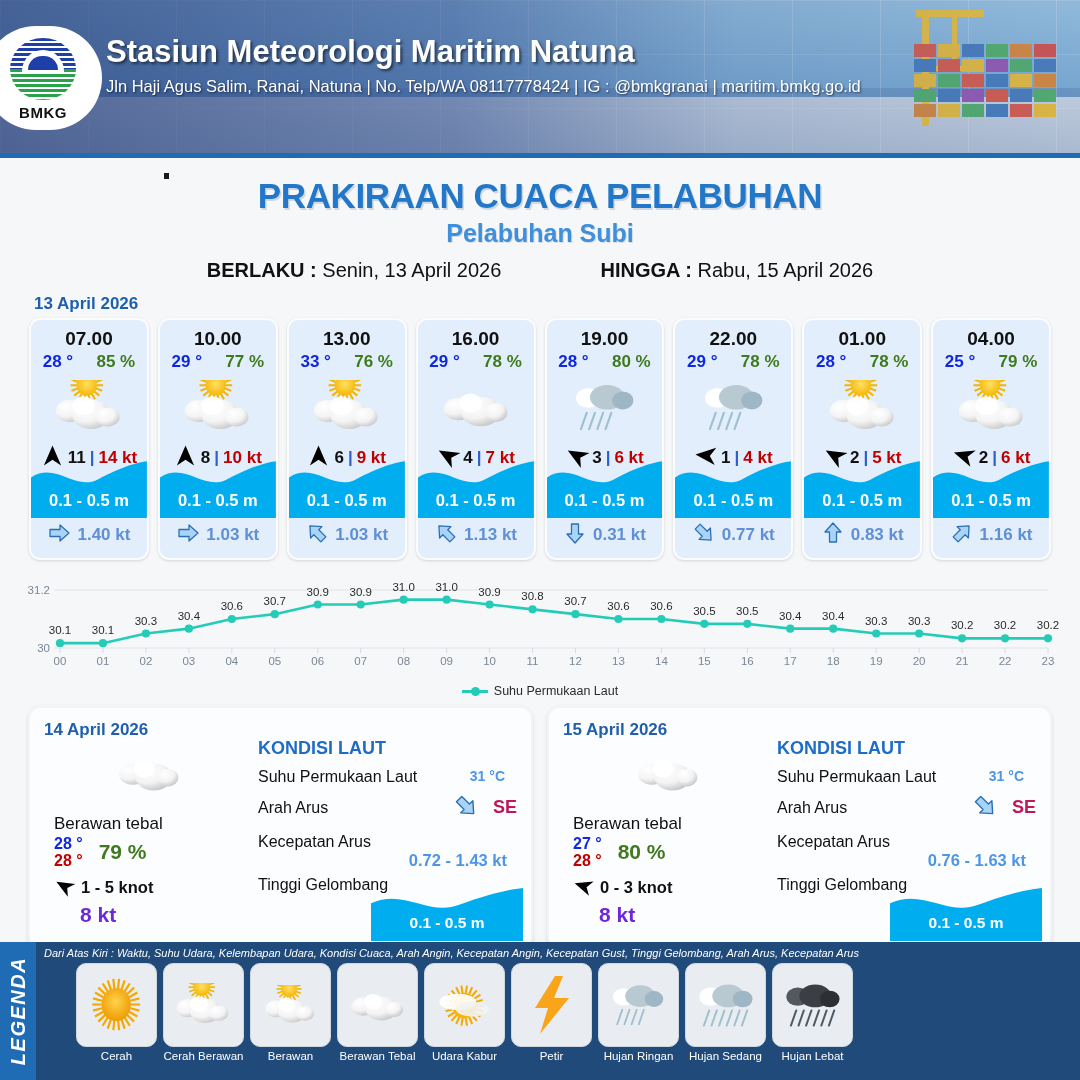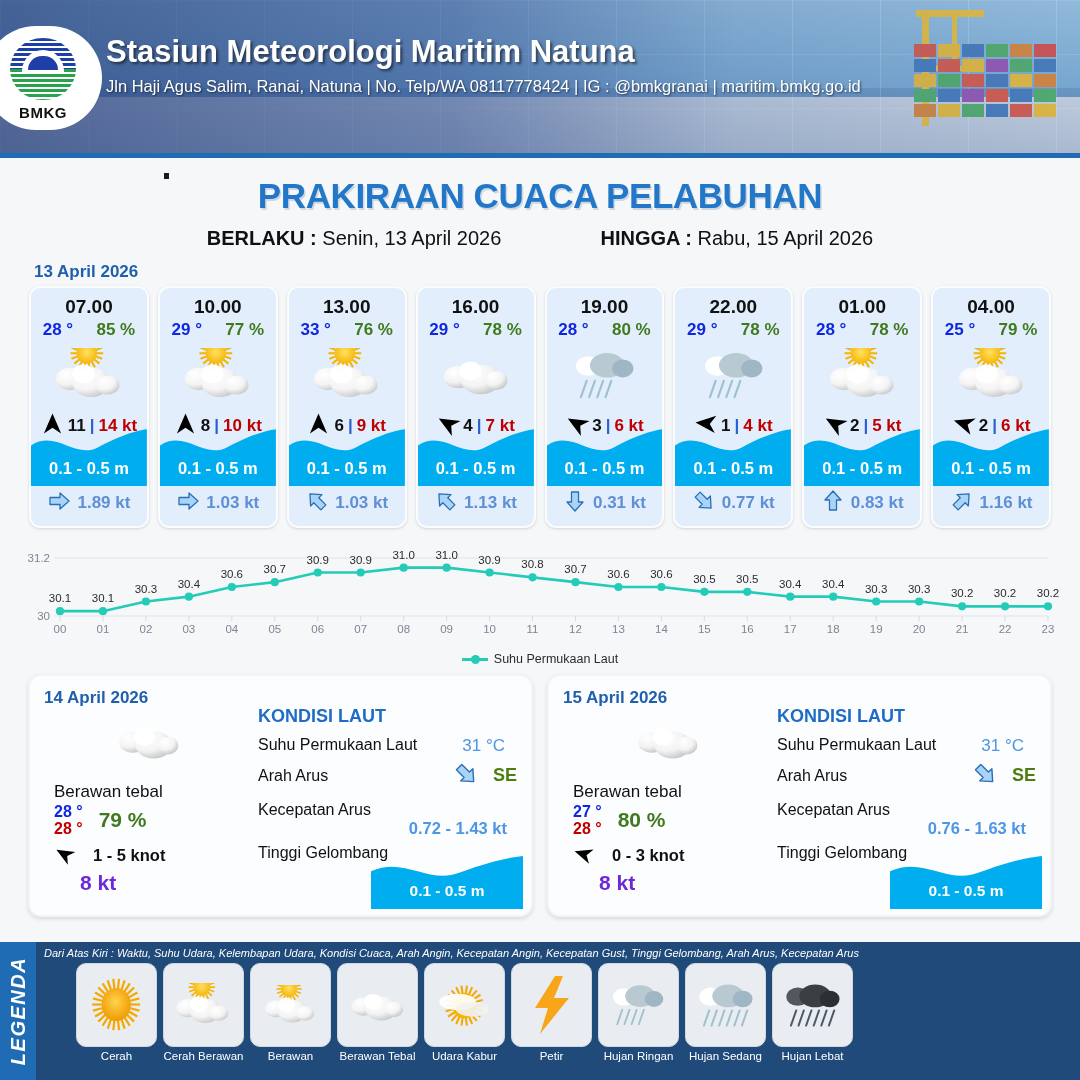--- a/index.html
+++ b/index.html
@@ -123,31 +123,31 @@
   }
   .sum-date { font-size:17px; font-weight:bold; color:#1f5fae; }
   .sum-left { position:absolute; left:24px; top:36px; width:190px; }
   .sum-ico { height:58px; display:flex; align-items:center; justify-content:center; }
   .sum-cond { font-size:17px; color:#111; margin-top:12px; }
   .sum-temps { display:flex; align-items:center; gap:16px; margin-top:1px; }
   .sum-tt { line-height:1.08; }
   .sum-tmin { font-size:16px; font-weight:bold; color:#0f27e0; }
   .sum-tmax { font-size:16px; font-weight:bold; color:#c00000; }
   .sum-hum { font-size:21px; font-weight:bold; color:#3f7a1e; }
-  .sum-wind { display:flex; align-items:center; gap:19px; margin-top:6px; }
+  .sum-wind { display:flex; align-items:center; gap:7px; margin-top:6px; }
   .sum-wind .txt { font-size:16.5px; font-weight:bold; color:#111; }
   .sum-gust { font-size:21px; font-weight:bold; color:#6d28d9; margin:3px 0 0 26px; }
 
   .sum-right { position:absolute; left:228px; top:30px; right:12px; }
   .sum-title { font-size:18px; font-weight:bold; color:#1f6cc6; }
   .kv { position:relative; margin-top:9px; height:22px; }
   .kv .k { font-size:16px; color:#111; }
-  .kv .v { position:absolute; right:14px; top:0; font-size:17px; font-weight:normal; color:#4e95e6; }
+  .kv .v { position:absolute; right:14px; top:0; font-size:14px; font-weight:bold; color:#4e95e6; }
   .kv-arrow { position:absolute; right:40px; top:-6px; }
-  .kv-dir { position:absolute; right:2px; top:-2px; font-size:18px; font-weight:bold; color:#4d7c0f; }
+  .kv-dir { position:absolute; right:2px; top:-2px; font-size:18px; font-weight:bold; color:#be185d; }
   .kv-speed { text-align:right; padding-right:12px; font-size:16.5px; font-weight:bold; color:#4e95e6; margin-top:-4px; }
   .sum-wave { position:absolute; right:8px; bottom:6px; width:152px; height:54px; }
   .sum-wave svg { display:block; width:100%; height:100%; }
   .sum-wave .wt { position:absolute; left:0; right:0; bottom:9px; text-align:center;
                   color:#fff; font-size:15.5px; font-weight:bold; }
 
   
   .legend { position:absolute; left:0; bottom:0; width:1080px; height:138px;
             background:#1f4a7a; display:flex; }
   .legend-bar { width:36px; background:#1f6cb5; position:relative; }
@@ -228,20 +228,21 @@
     <div class="hdr-line2">Stasiun Meteorologi Maritim Natuna</div>
     <div class="hdr-line3">Jln Haji Agus Salim, Ranai, Natuna  | No. Telp/WA 08117778424 | IG : @bmkgranai | maritim.bmkg.go.id</div>
   </div>
   <div class="hdr-bottom-line"></div>
 </div>
 
 <div class="dot-artifact"></div>
 
 <div class="title-block">
   <div class="t-main">PRAKIRAAN CUACA PELABUHAN</div>
+  <div class="t-sub">Pelabuhan Subi</div>
   <div class="t-valid">
     <span class="lbl">BERLAKU :</span>
     <span>Senin, 13 April 2026</span>
     <span class="gap"></span>
     <span class="lbl">HINGGA :</span>
     <span>Rabu, 15 April 2026</span>
   </div>
 </div>
 
 <div class="day-label">13 April 2026</div>
@@ -307,21 +308,21 @@
         <svg viewBox="0 0 125 58" preserveAspectRatio="none">
     <path d="M0,17.4 C 27.5,1.16 47.5,31.900000000000002 72.5,19.14
              C 97.5,6.96 112.5,2.9000000000000004 125,1.16 L 125,58 L0,58 Z" fill="#00aeef"></path>
         </svg>
       </div>
     <div class="wave-text">0.1 - 0.5 m</div>
     <div class="c-cur">
       <span><svg width="24" height="24" viewBox="0 0 24 24" style="transform:rotate(90deg)">
     <polygon points="12,2 20,11 15.5,11 15.5,21 8.5,21 8.5,11 4,11" fill="#a9d4f7" stroke="#2a6fb5" stroke-width="1.3" stroke-linejoin="round"></polygon>
   </svg></span>
-      <span class="val">1.89 kt</span>
+      <span class="val">1.40 kt</span>
     </div>
     </div>
     <div class="card">
     <div class="c-time">10.00</div>
     <div class="c-row2">
       <span class="c-temp">29 °</span>
       <span class="c-hum">77 %</span>
     </div>
     <div class="c-icon">
         <svg width="79.12" height="53.32" viewBox="0 0 92 62">

